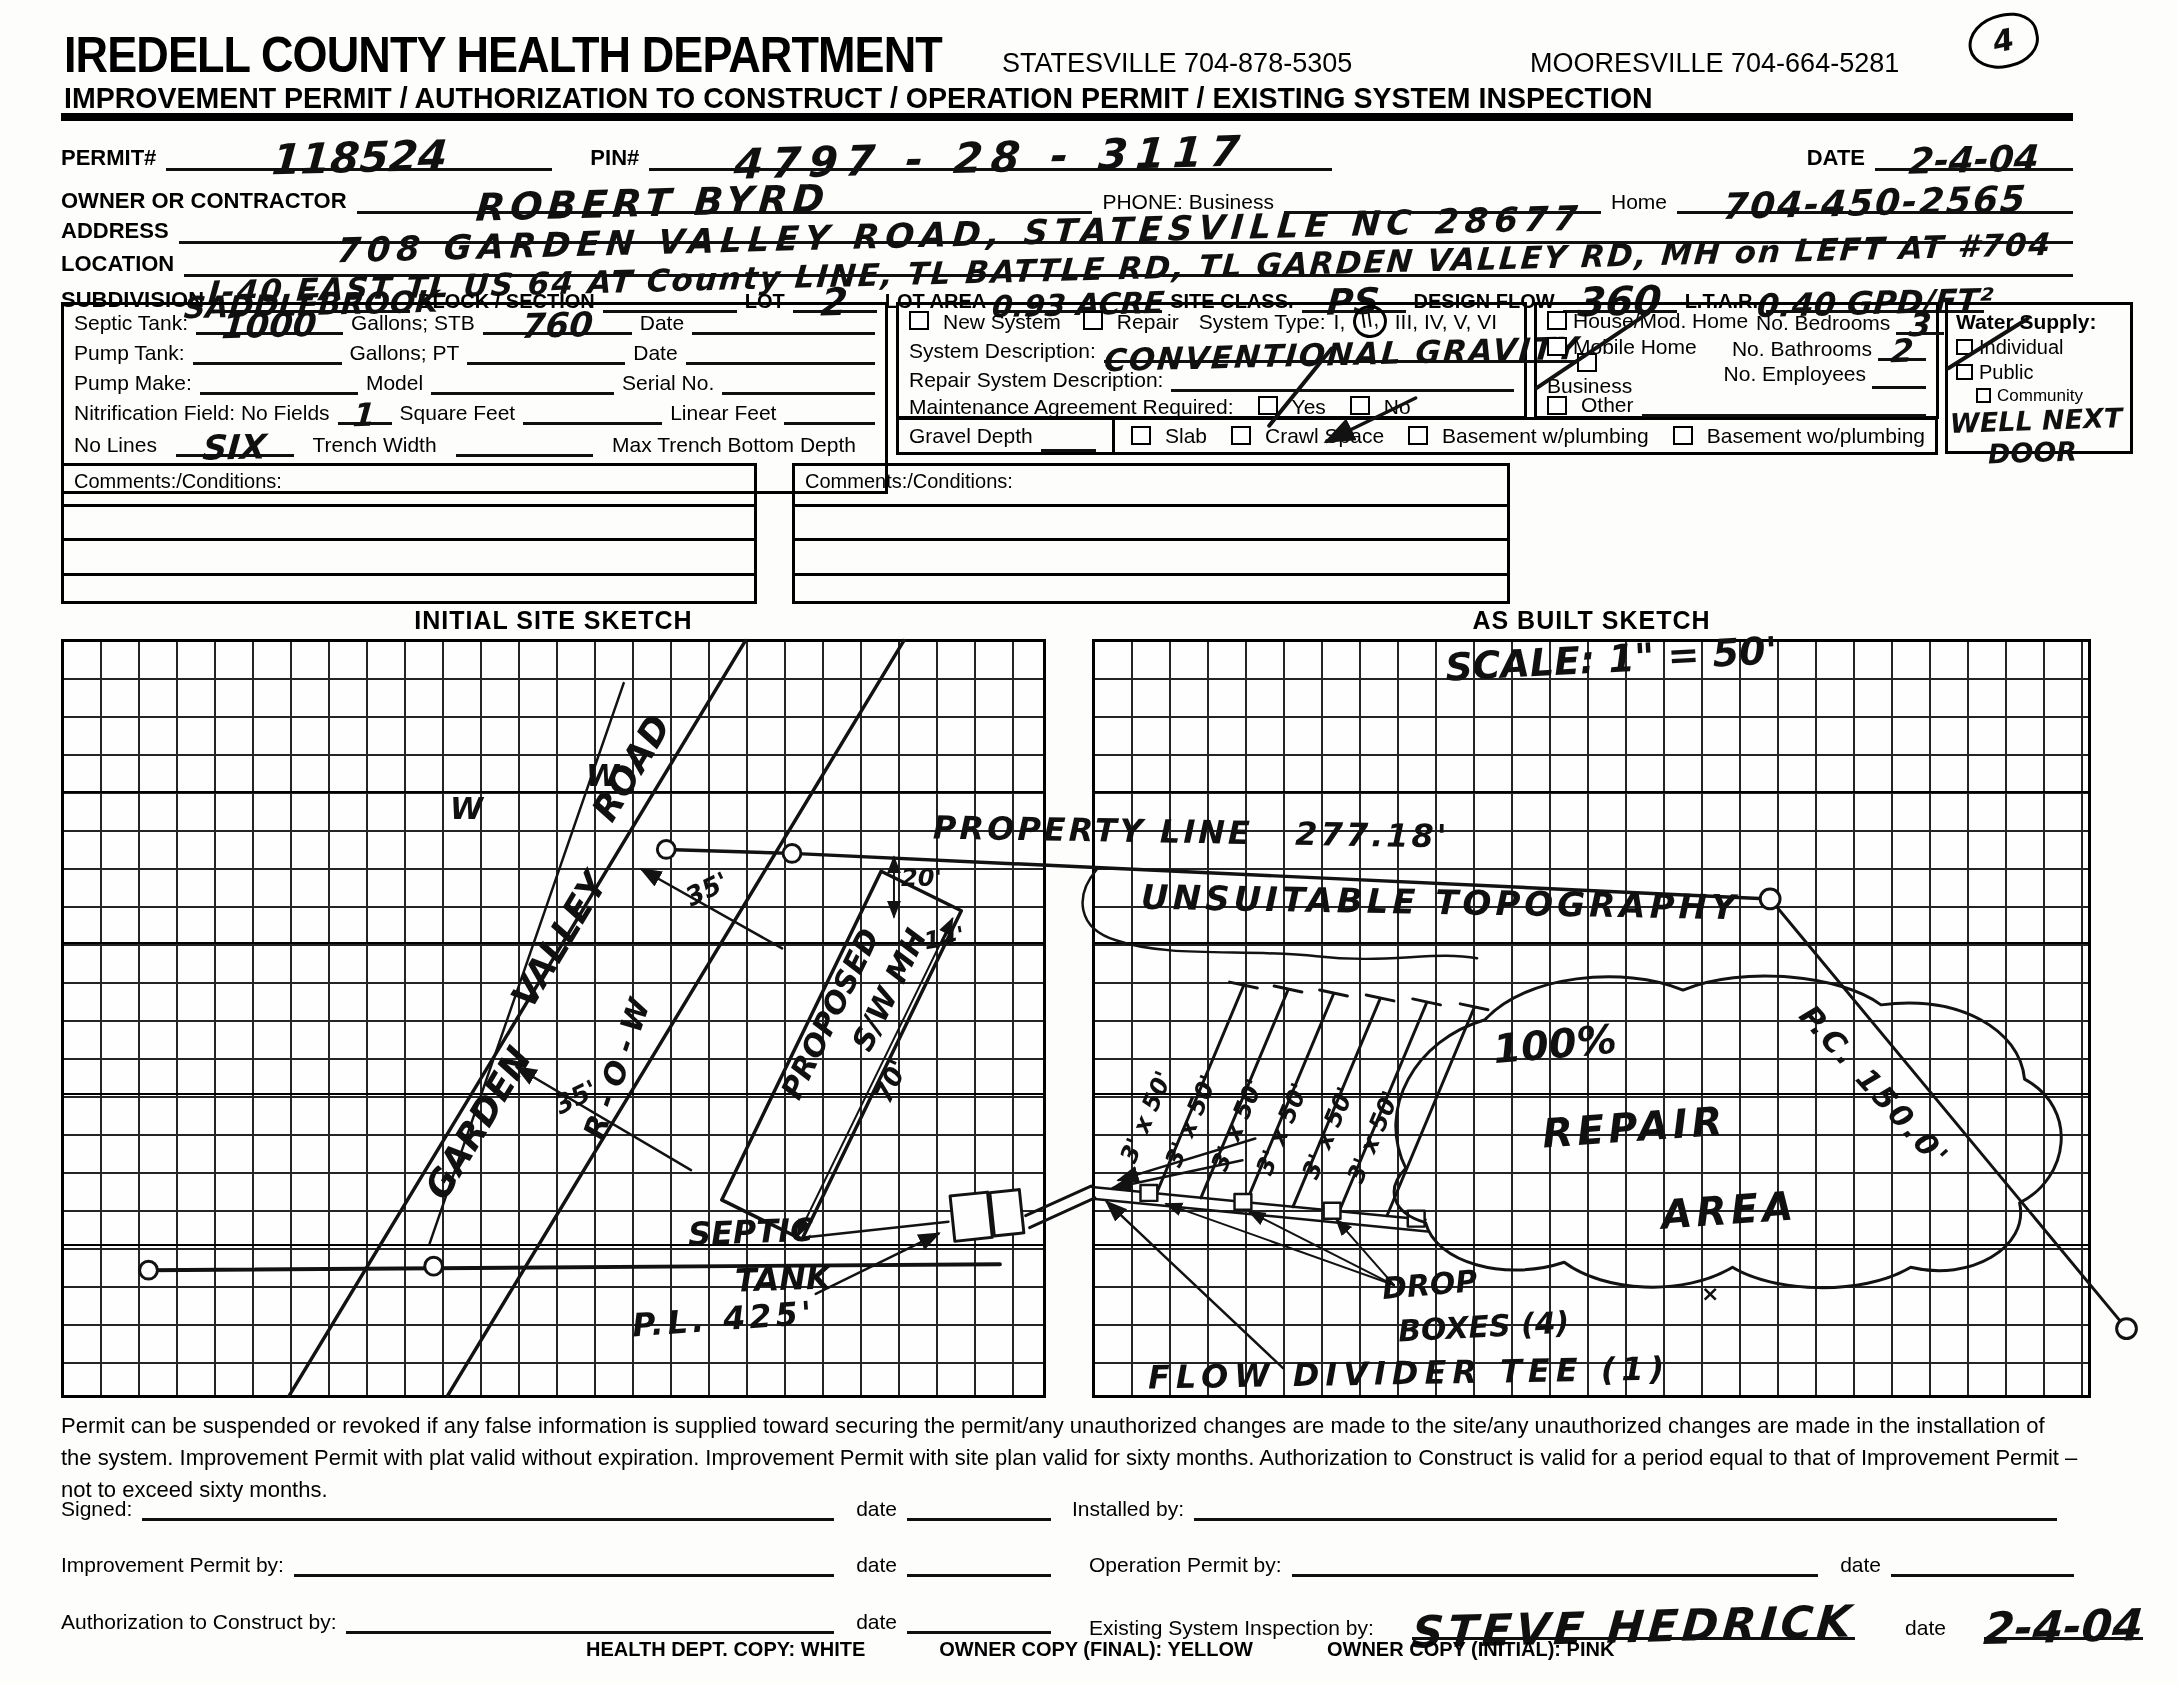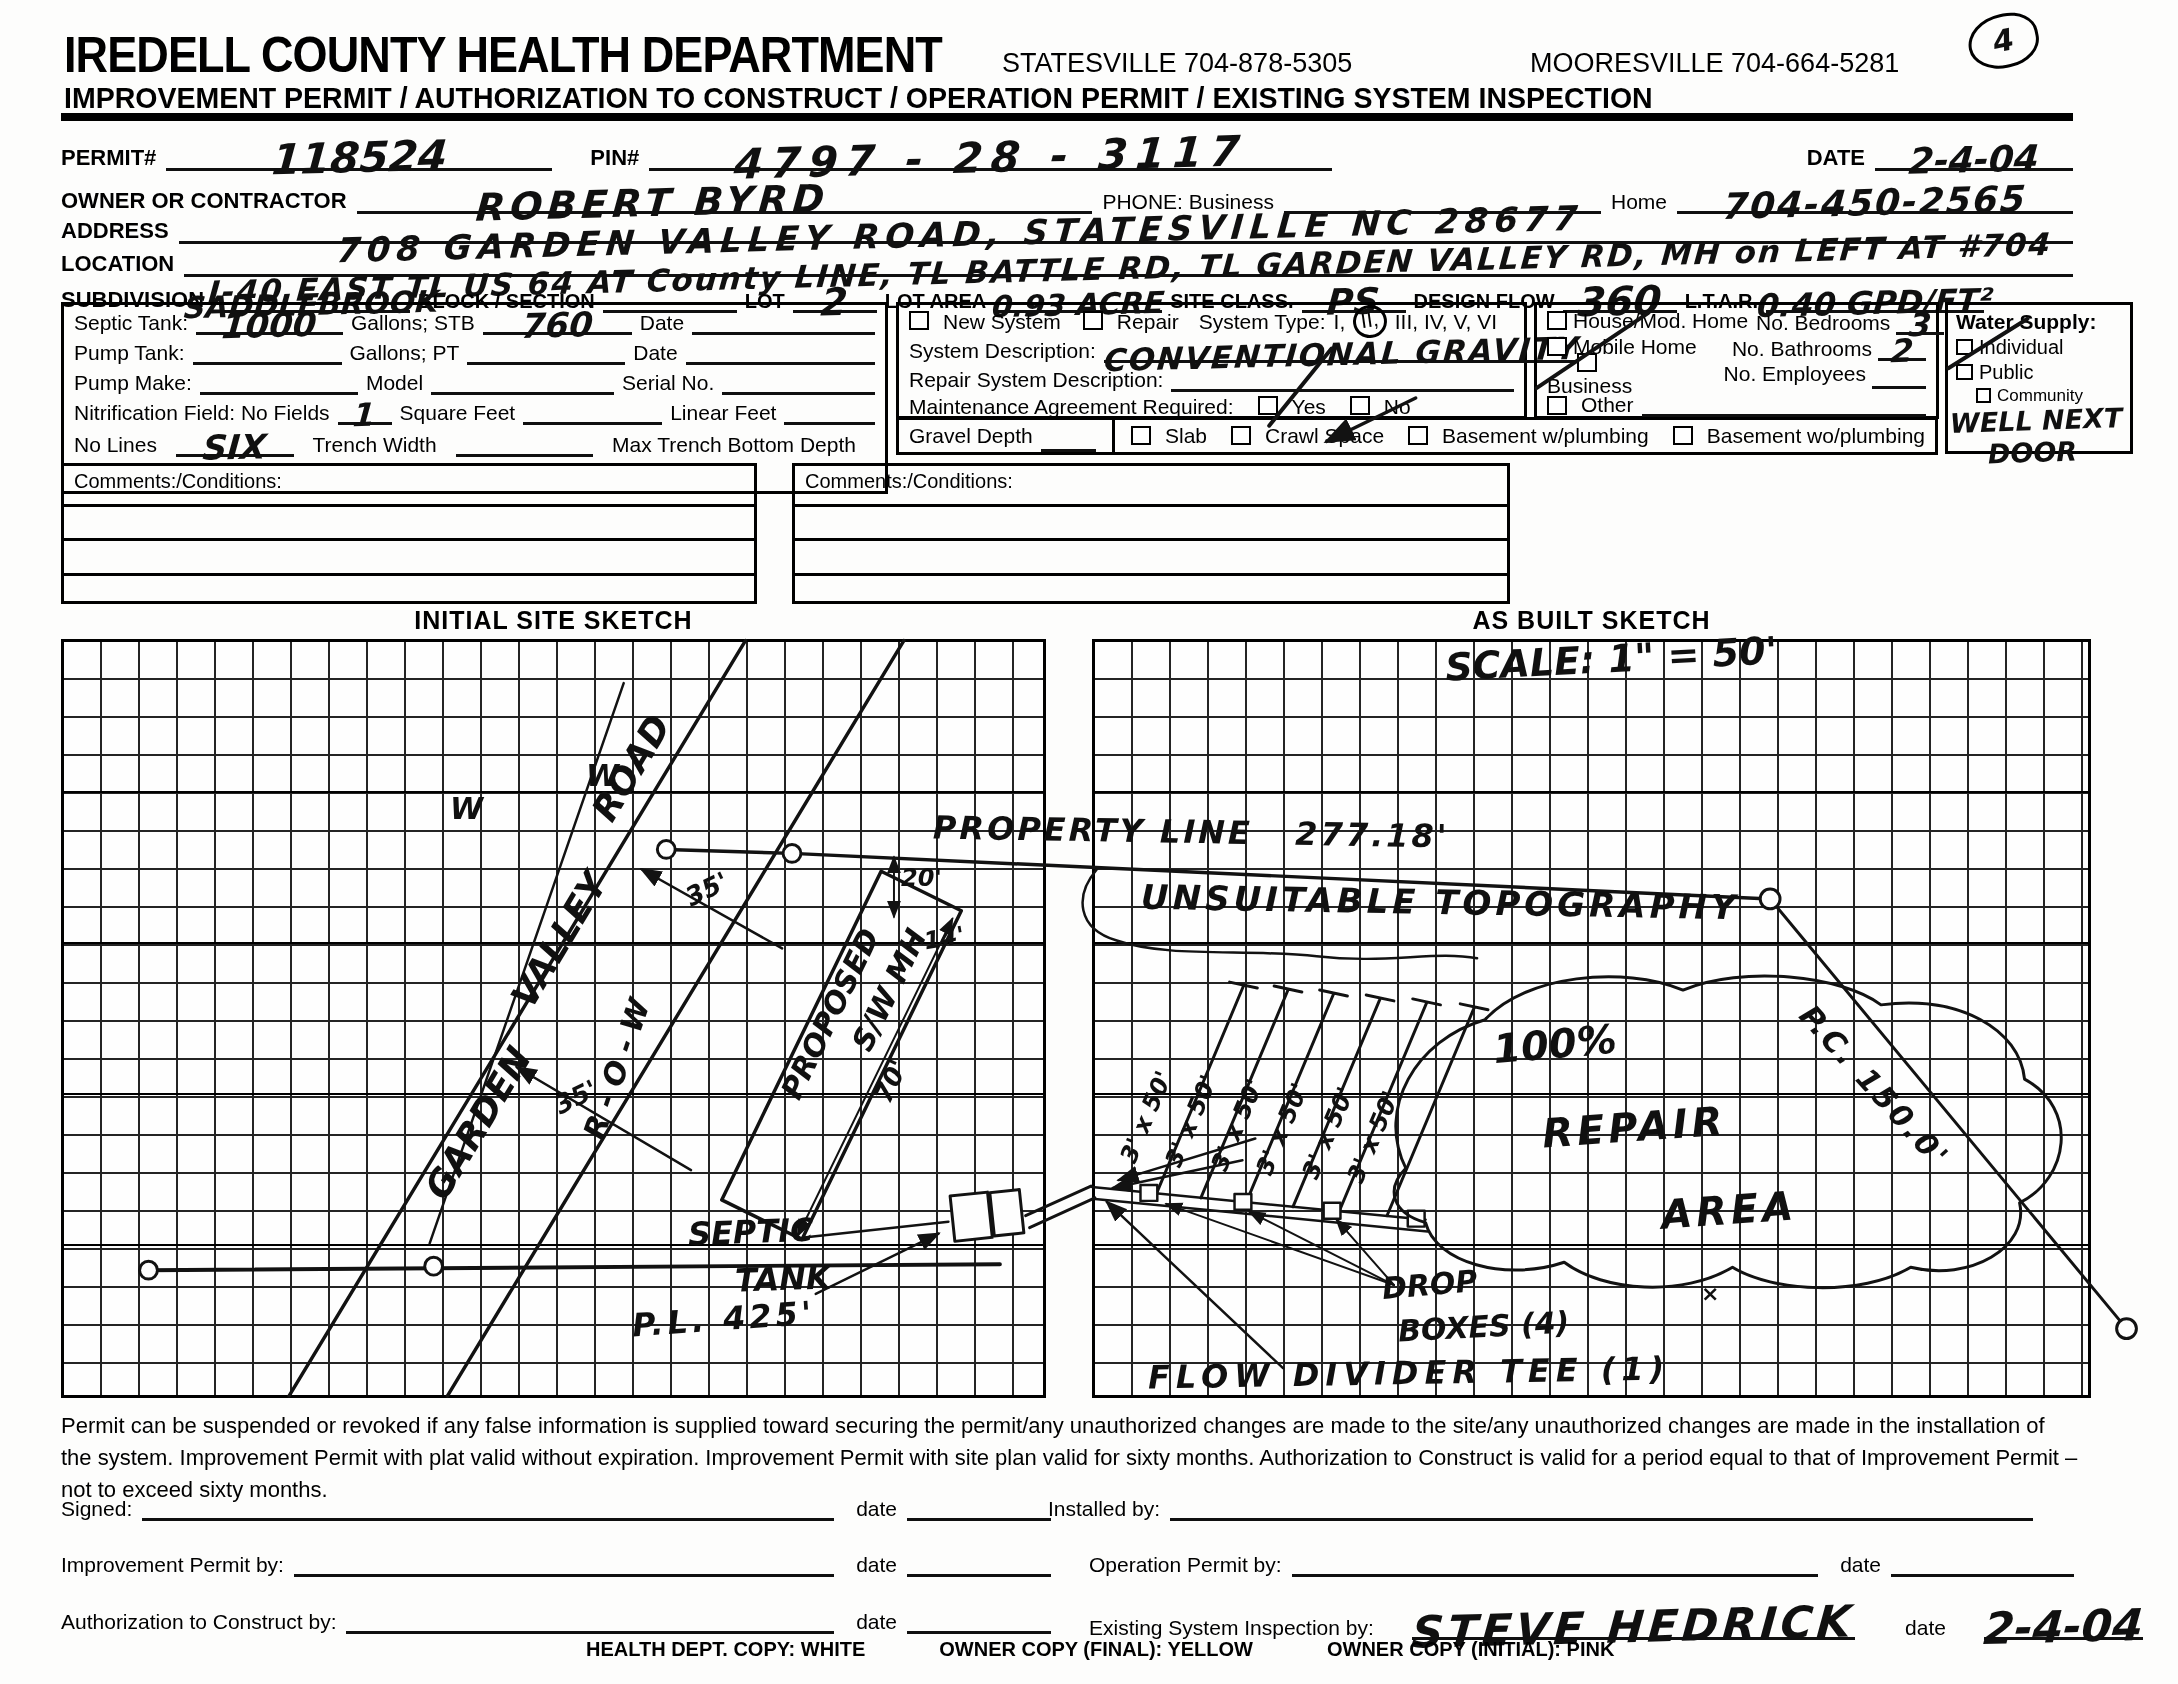--- a/index.html
+++ b/index.html
@@ -397,21 +397,21 @@
   <div class="skl hw" style="left:1701px;top:1285px;font-size:22px;">×</div>
 
   <div class="abs" style="left:61px;top:1410px;width:2020px;font-size:22px;line-height:1.45;">Permit can be suspended or revoked if any false information is supplied toward securing the permit/any unauthorized changes are made to the site/any unauthorized changes are made in the installation of the system. Improvement Permit with plat valid without expiration. Improvement Permit with site plan valid for sixty months. Authorization to Construct is valid for a period equal to that of Improvement Permit – not to exceed sixty months.</div>
 
   <div class="abs row" style="left:61px;top:1487px;width:990px;height:34px;">
     <span class="lbl2">Signed:</span>
     <span class="line" style="flex:1;"></span>
     <span class="lbl2" style="margin-left:12px;">date</span>
     <span class="line" style="width:144px;"></span>
   </div>
-  <div class="abs row" style="left:1048px;top:1487px;width:985px;height:34px;justify-content:space-between;">
+  <div class="abs row" style="left:1072px;top:1487px;width:985px;height:34px;justify-content:space-between;">
     <span class="lbl2">Installed by:</span>
     <span class="line" style="flex:1;"></span>
   </div>
   <div class="abs row" style="left:61px;top:1543px;width:990px;height:34px;">
     <span class="lbl2">Improvement Permit by:</span>
     <span class="line" style="flex:1;"></span>
     <span class="lbl2" style="margin-left:12px;">date</span>
     <span class="line" style="width:144px;"></span>
   </div>
   <div class="abs row" style="left:1089px;top:1543px;width:985px;height:34px;">

